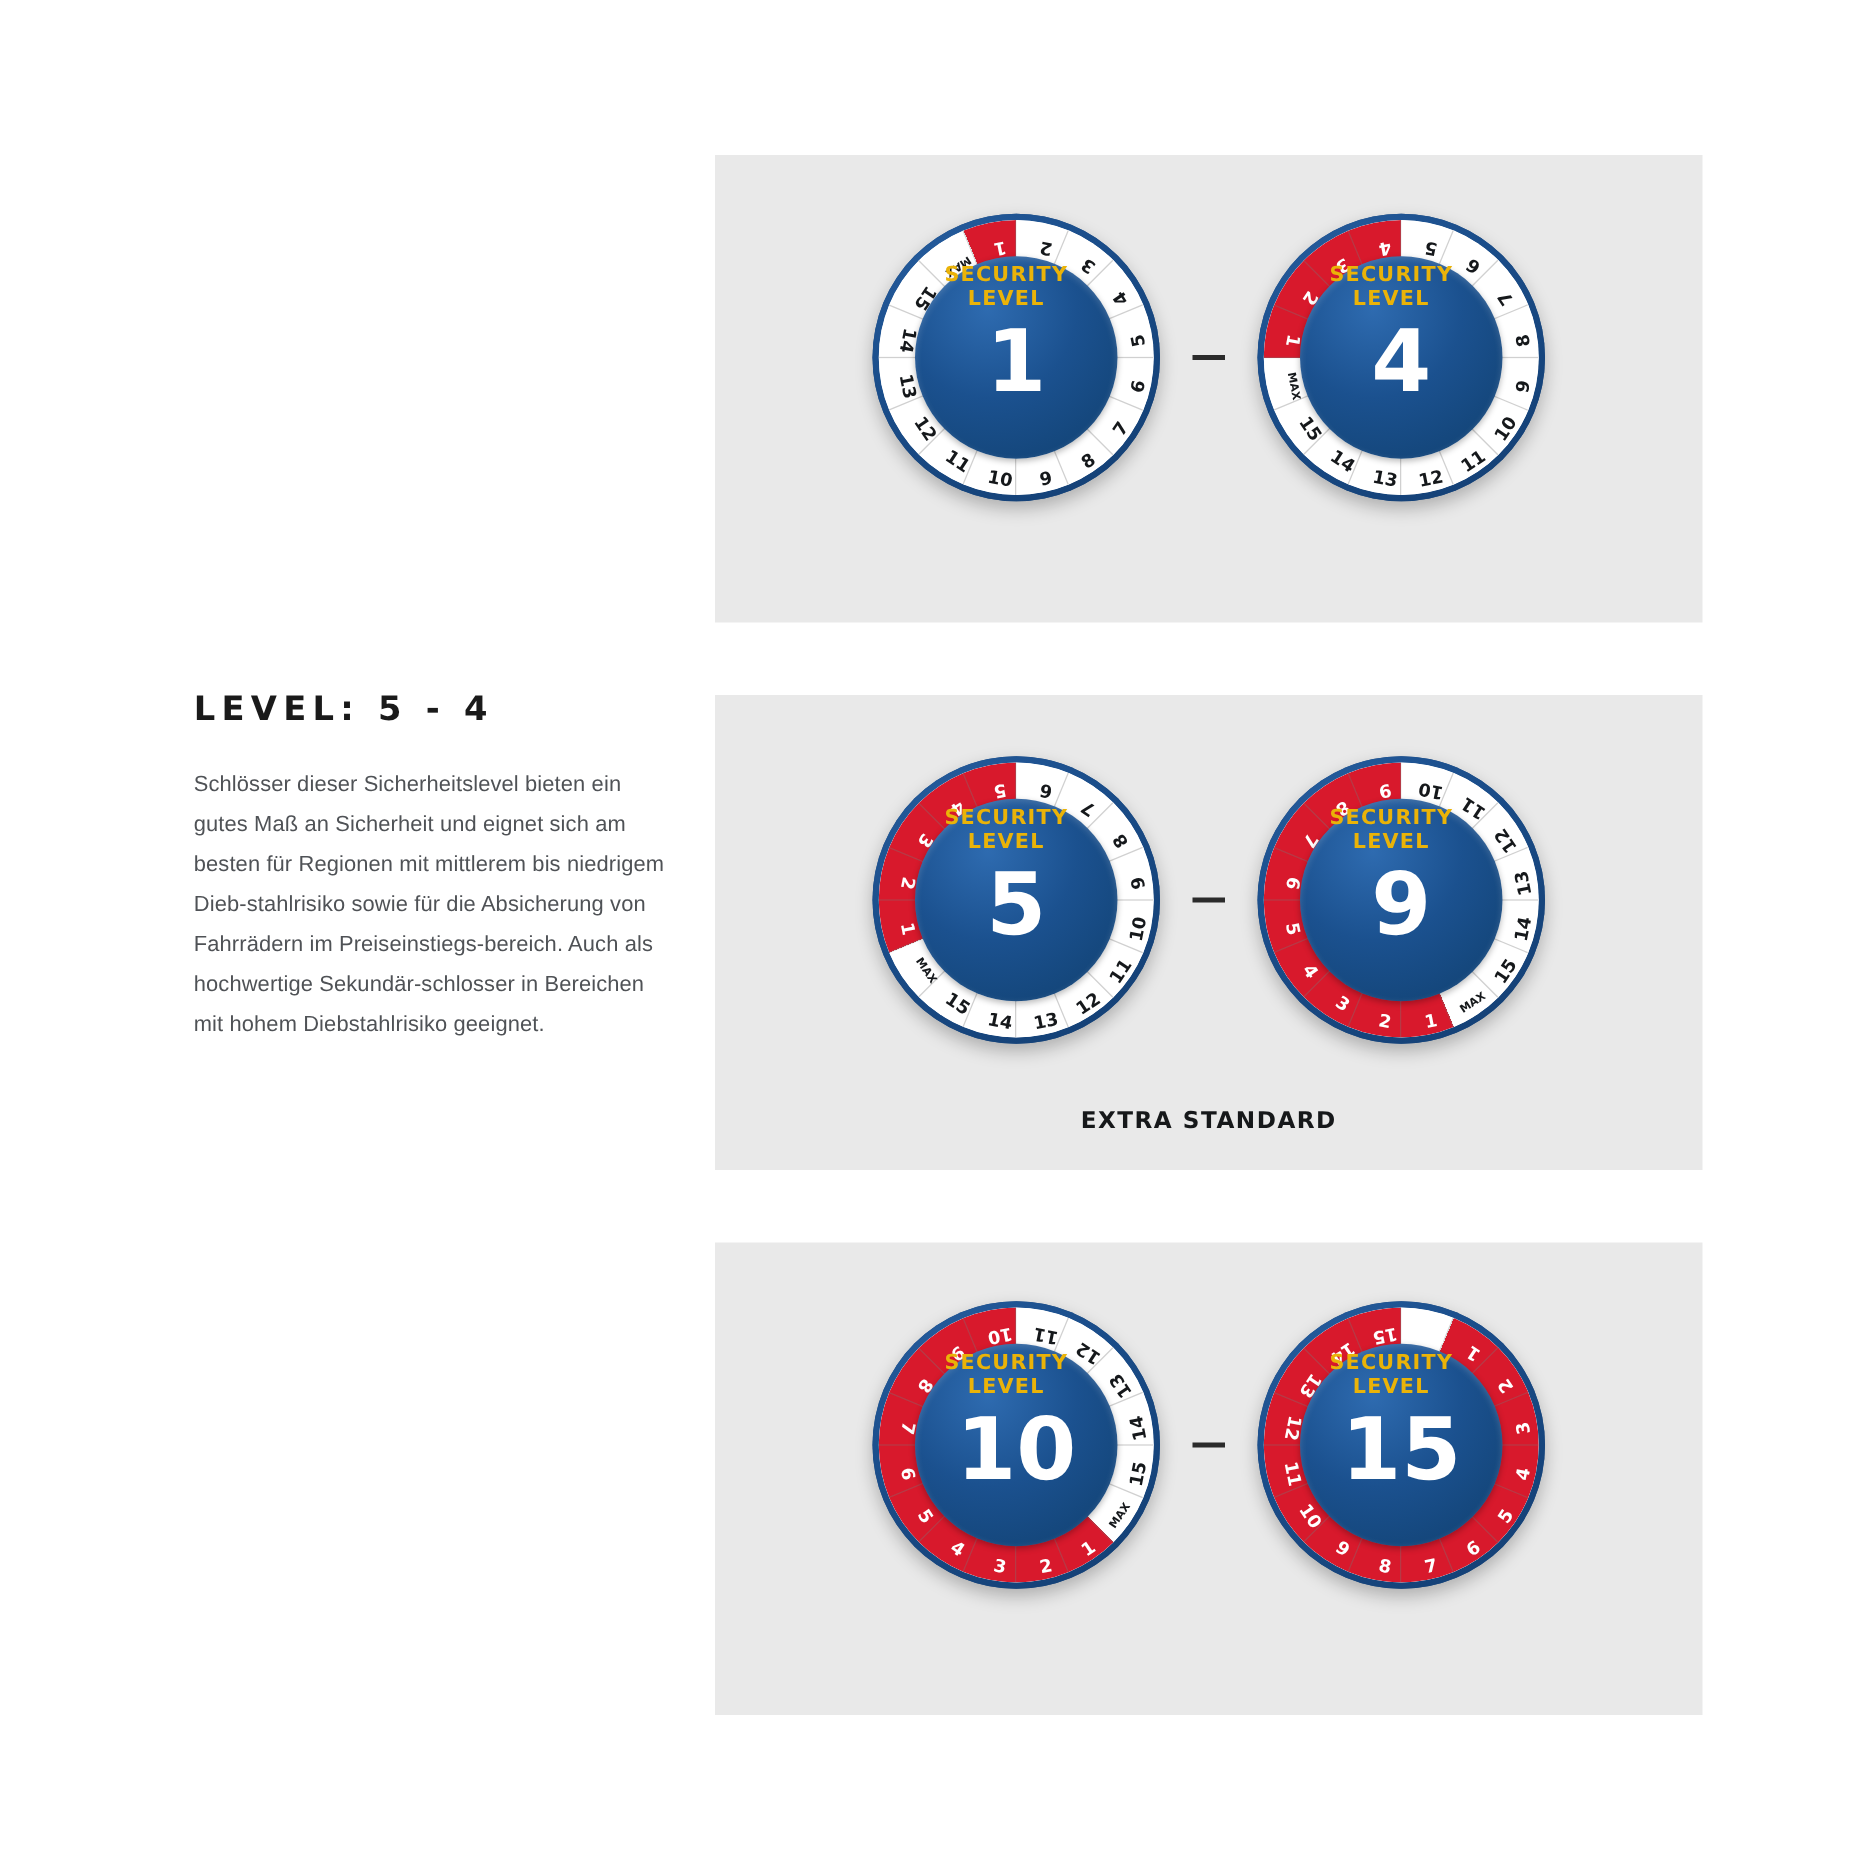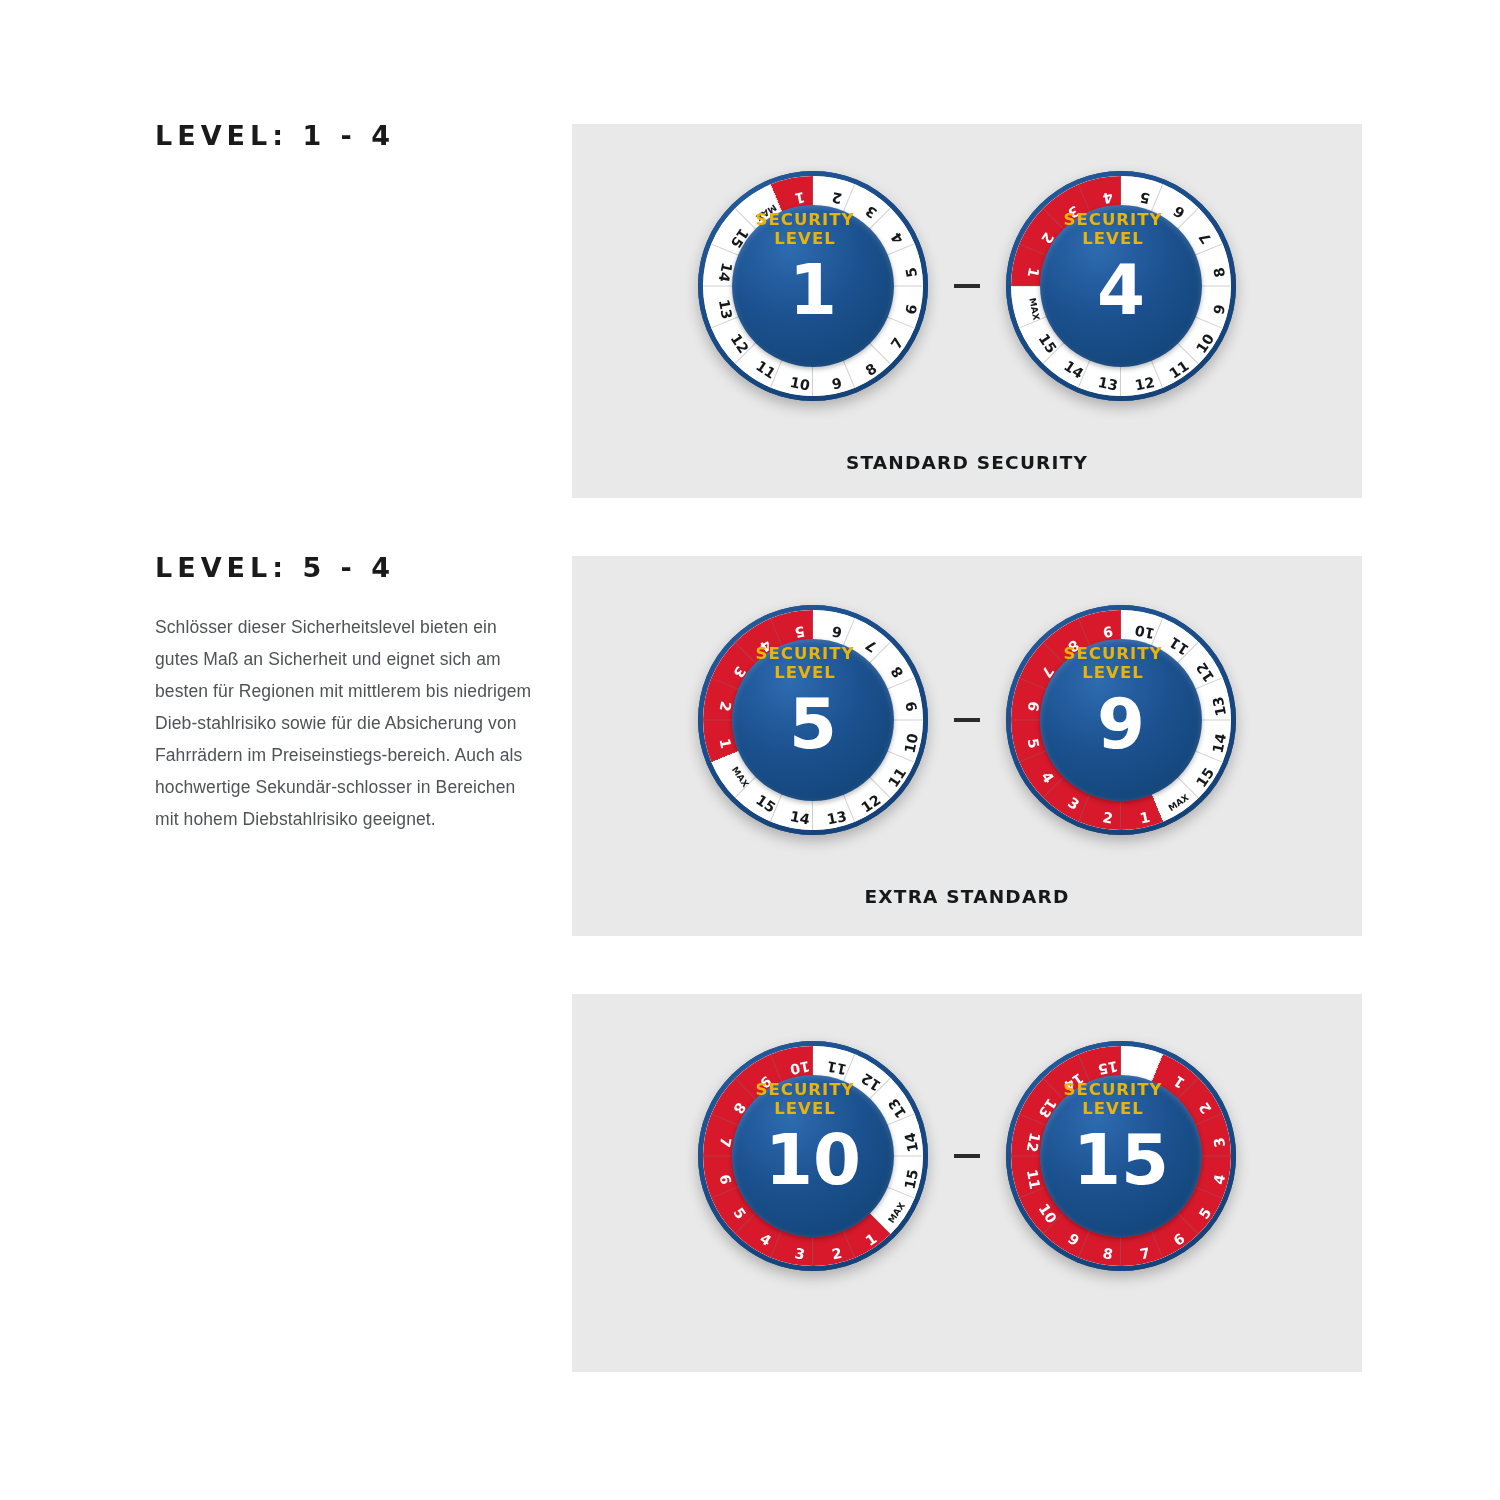--- a/index.html
+++ b/index.html
@@ -131,21 +131,20 @@
     color: #ffffff;
     line-height: 1;
   }
 </style>
 </head>
 <body>
 
 <div class="page">
 
   <div class="textcol" style="left:155px; top:120px;">
-    <h2 class="level-heading">LEVEL: 1 - 4</h2>
   </div>
 
   <div class="panel" style="left:572px; top:124px; width:790px; height:374px;">
     <div class="badges" style="top:42px; height:240px;">
       <div class="badge" style="width:230px;height:230px;">
           <div class="ring-outer"></div>
           <div class="tick-track" style="left: 5.06px; top: 5.06px; width: 219.88px; height: 219.88px;">
             <div class="tick-fill" style="background: conic-gradient(from -22.5deg, rgb(216, 25, 44) 0deg, rgb(216, 25, 44) 22.5deg, rgb(255, 255, 255) 22.5deg, rgb(255, 255, 255) 360deg);"></div>
             <div style="position: absolute; left: 50%; top: 50%; width: 1px; height: 109.94px; background: rgba(120, 120, 120, 0.35); transform-origin: center top; transform: rotate(157.5deg); margin-left: -0.5px;"></div>
             <div style="position: absolute; left: 50%; top: 50%; width: 1px; height: 109.94px; background: rgba(120, 120, 120, 0.35); transform-origin: center top; transform: rotate(180deg); margin-left: -0.5px;"></div>
@@ -222,21 +221,20 @@
             <div class="seg-label" style="font-size: 14.26px; width: 36.8px; height: 15.686px; left: 96.6px; top: 107.157px; transform: translate(-53.0931px, 79.4594px) rotate(393.75deg);">14</div>
             <div class="seg-label" style="font-size: 14.26px; width: 36.8px; height: 15.686px; left: 96.6px; top: 107.157px; transform: translate(-79.4594px, 53.0931px) rotate(416.25deg);">15</div>
             <div class="seg-label" style="font-size: 8.8412px; width: 36.8px; height: 11.408px; left: 96.6px; top: 109.296px; transform: translate(-93.7287px, 18.6438px) rotate(438.75deg);">MAX</div>
           </div>
           <div class="inner-disc" style="left: 33.81px; top: 33.81px; width: 162.38px; height: 162.38px;"></div>
           <div class="title" style="top: 40.25px; font-size: 16.56px;">SECURITY
 LEVEL</div>
           <div class="big-number" style="top: 85.1px; font-size: 69px;">4</div>
         </div>
     </div>
-    <div class="panel-caption" style="top:328px;">STANDARD SECURITY</div>
   </div>
 
   <div class="textcol" style="left:155px; top:552px;">
     <h2 class="level-heading">LEVEL: 5 - 4</h2>
     <p class="level-body">Schlösser dieser Sicherheitslevel bieten ein gutes Maß an Sicherheit und eignet sich am besten für Regionen mit mittlerem bis niedrigem Dieb-stahlrisiko sowie für die Absicherung von Fahrrädern im Preiseinstiegs-bereich. Auch als hochwertige Sekundär-schlosser in Bereichen mit hohem Diebstahlrisiko geeignet.</p>
   </div>
 
   <div class="panel" style="left:572px; top:556px; width:790px; height:380px;">
     <div class="badges" style="top:44px; height:240px;">
       <div class="badge" style="width:230px;height:230px;">

